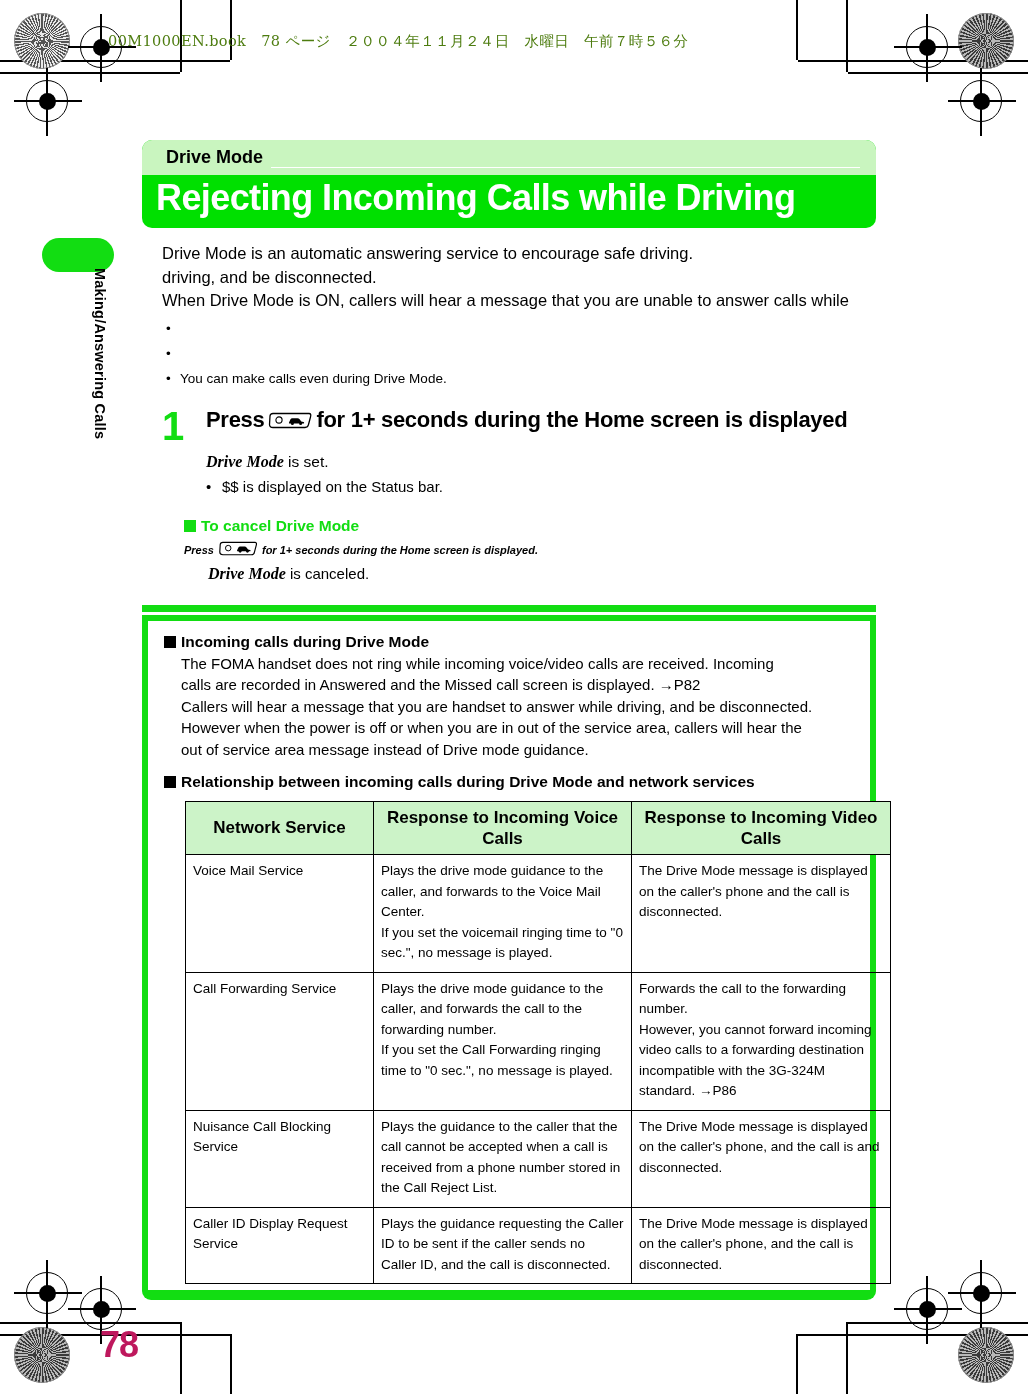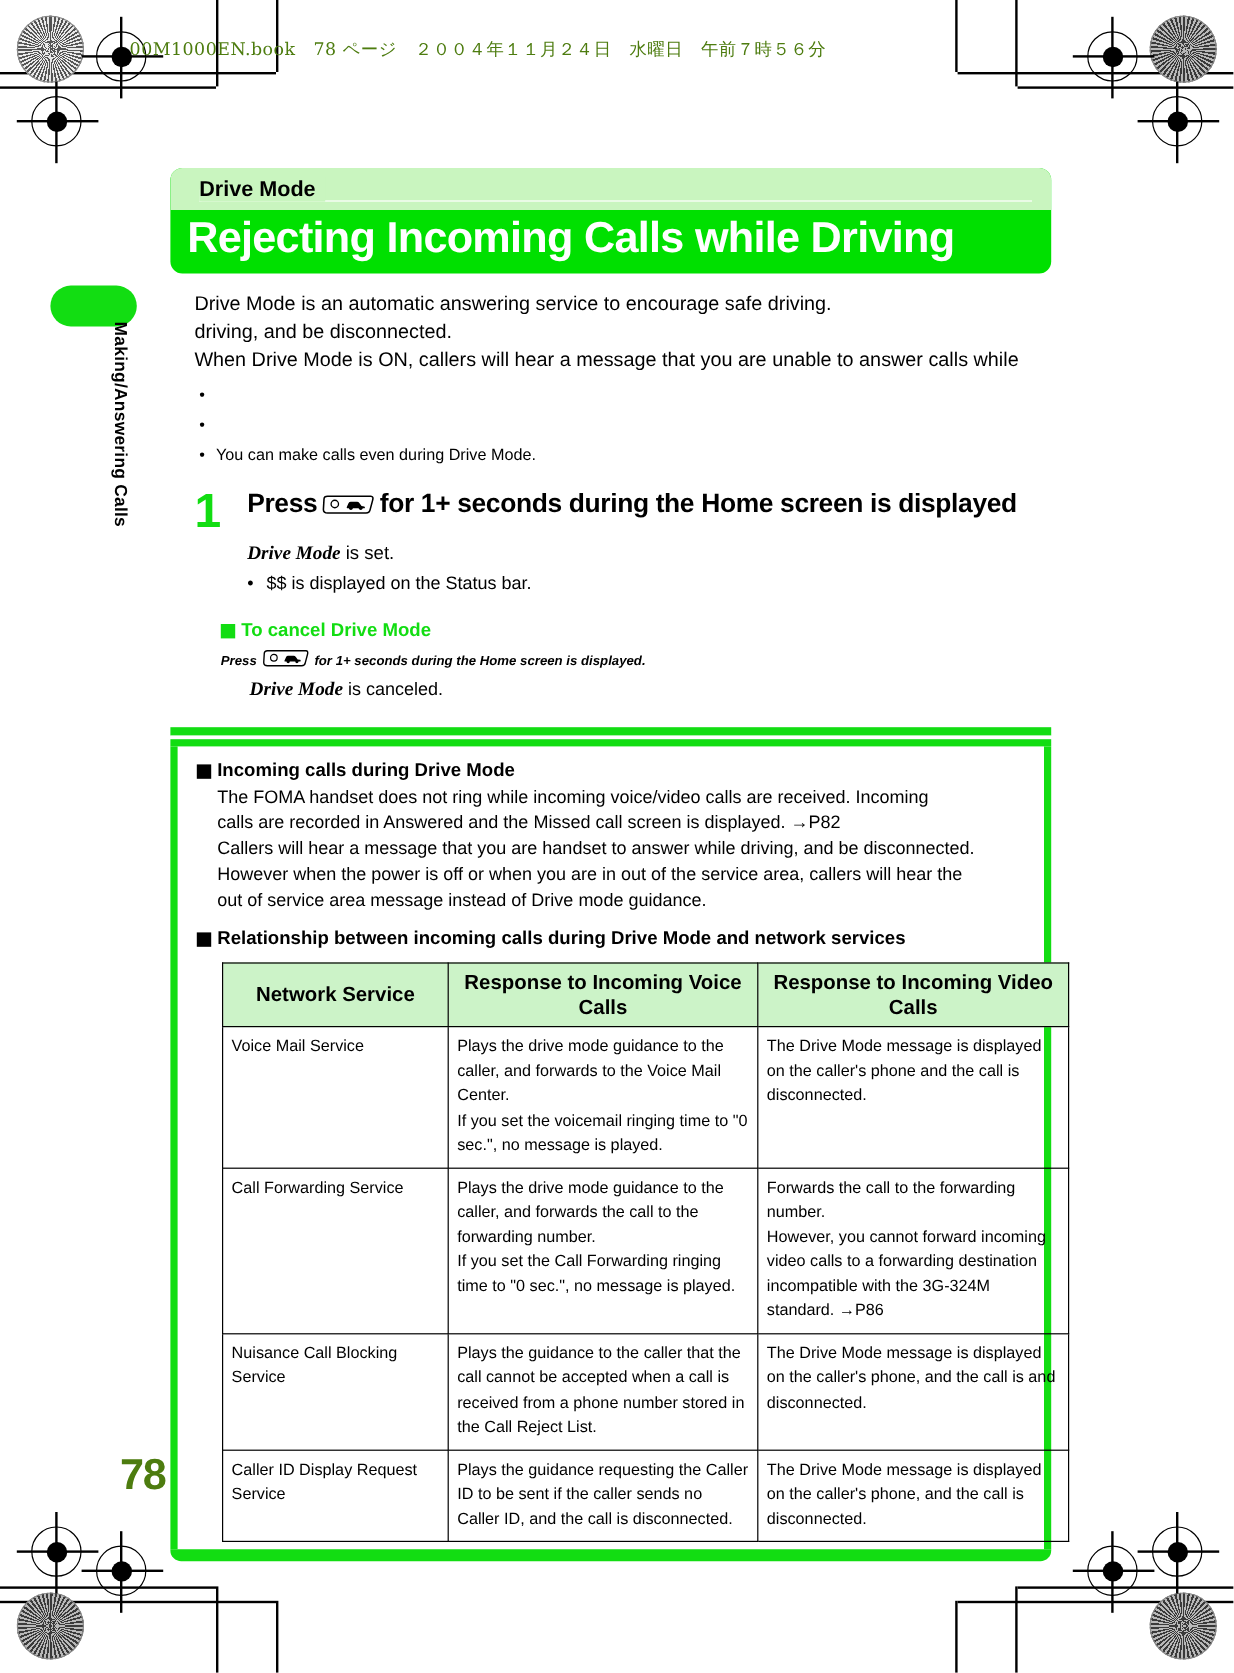--- a/index.html
+++ b/index.html
@@ -93,25 +93,25 @@
     writing-mode: vertical-rl;
     text-orientation: mixed;
     white-space: nowrap;
     color: #000;
   }
 
   
   .page-number {
     position: absolute;
     left: 100px;
-    top: 1208px;
+    top: 1324px;
     font-size: 36px;
     font-weight: bold;
     letter-spacing: -1px;
-    color: #4d7c0f;
+    color: #be185d;
   }
 
   
   .content {
     position: absolute;
     left: 142px;
     top: 128px;
     width: 734px;
     margin-top: 12px;
   }

